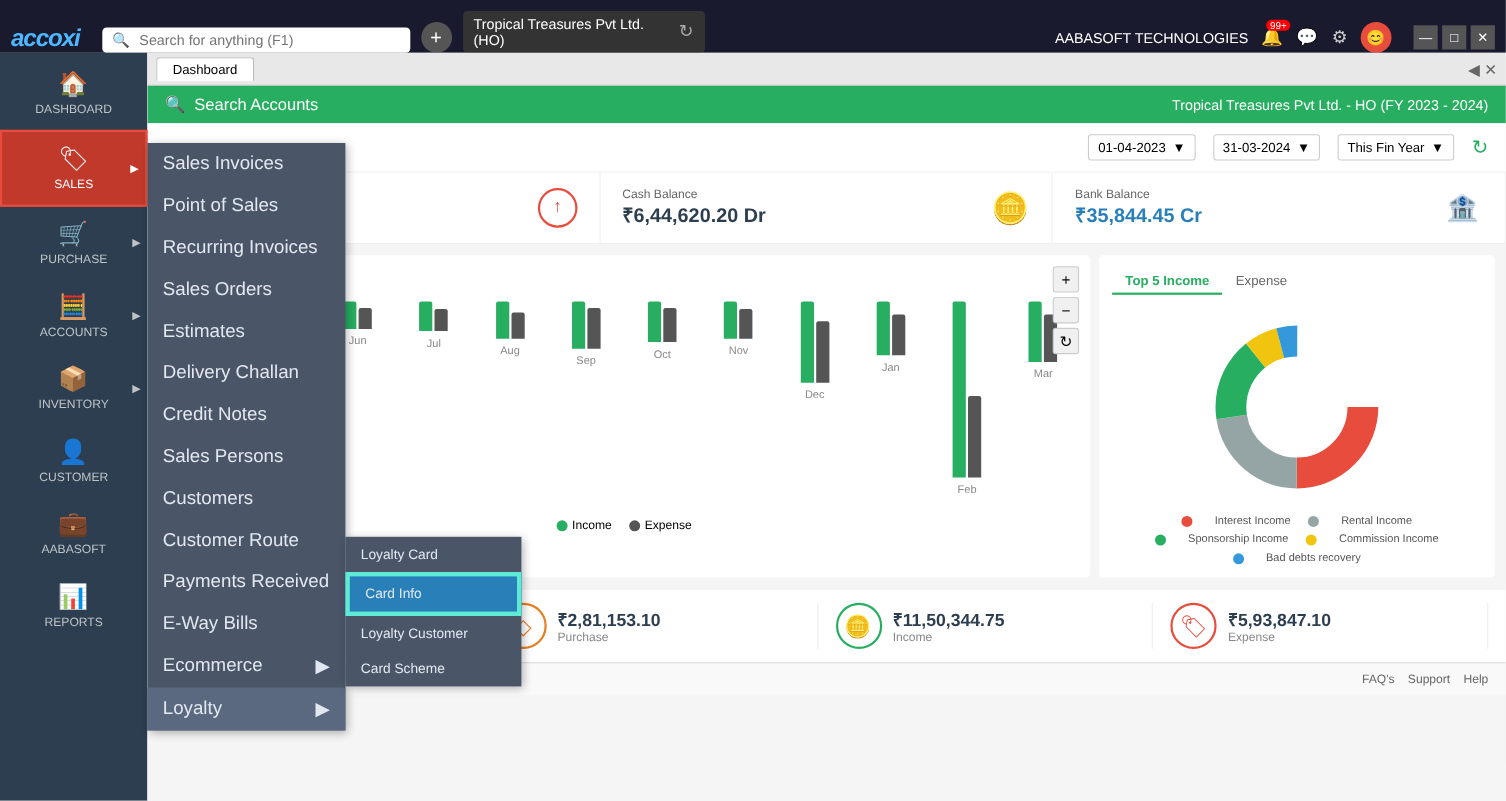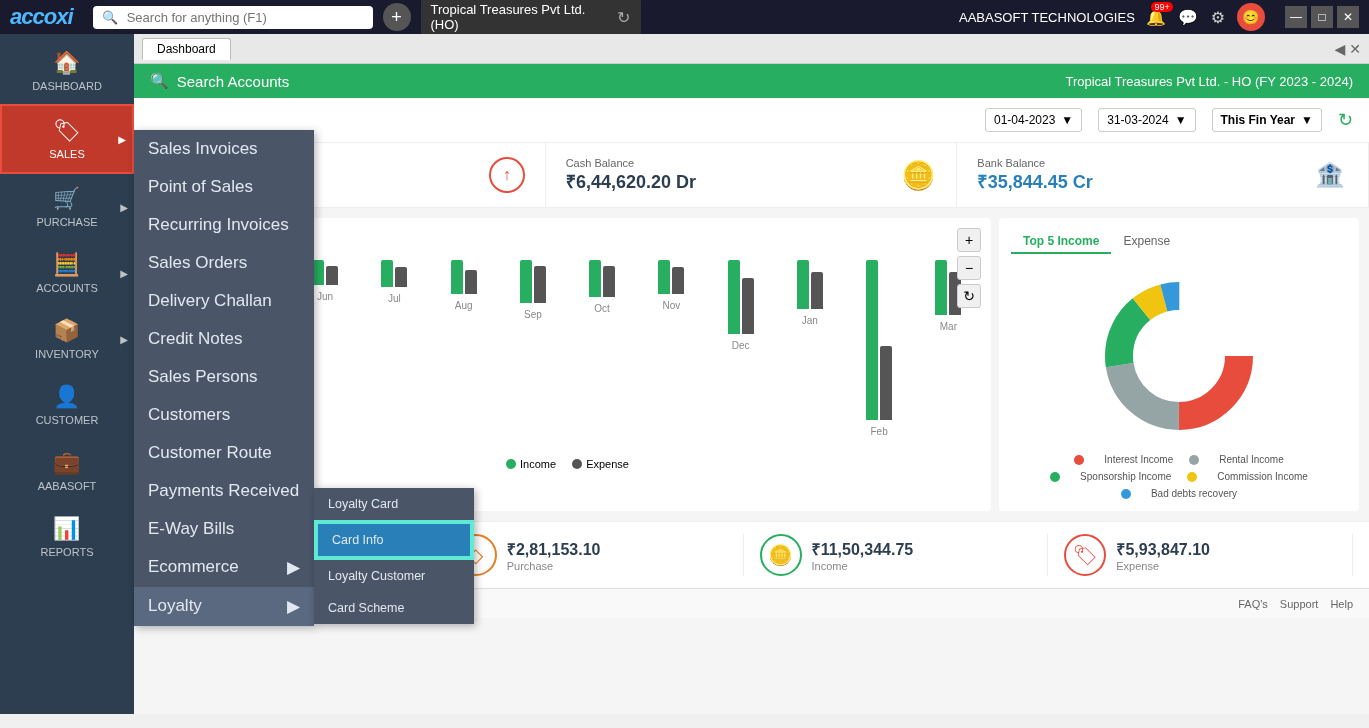--- a/index.html
+++ b/index.html
@@ -1,20 +1,20 @@
 <!DOCTYPE html>
 <html><head>
   <meta charset="utf-8">
   <style>
     * { box-sizing: border-box; margin: 0; padding: 0; }
     body { font-family: 'Segoe UI', Arial, sans-serif; font-size: 13px; background: #f0f0f0; overflow: hidden; width: 1369px; height: 728px; }
 
     
     .top-bar {
-      display: flex; align-items: center; background: #1a1a2e; height: 34px; padding: 0 10px; gap: 10px;
+      display: flex; align-items: flex-end; background: #1a1a2e; height: 48px; padding: 0 10px; gap: 10px;
     }
     .logo { color: #4db8ff; font-size: 22px; font-weight: bold; font-style: italic; letter-spacing: -1px; margin-right: 10px; }
     .search-bar {
       display: flex; align-items: center; background: white; border-radius: 4px; padding: 4px 10px; flex: 0 0 280px; gap: 8px;
     }
     .search-bar input { border: none; outline: none; font-size: 13px; width: 220px; }
     .search-icon-top { color: #888; }
     .add-btn { background: #555; color: white; border: none; border-radius: 50%; width: 28px; height: 28px; font-size: 18px; cursor: pointer; display: flex; align-items: center; justify-content: center; }
     .company-selector { display: flex; align-items: center; background: #333; color: white; border-radius: 4px; padding: 4px 10px; gap: 8px; flex: 0 0 220px; }
     .refresh-btn { color: #aaa; font-size: 16px; cursor: pointer; }
@@ -49,21 +49,21 @@
     
     .green-header { background: #27ae60; color: white; padding: 8px 16px; display: flex; align-items: center; justify-content: space-between; }
     .search-accounts { display: flex; align-items: center; gap: 8px; font-size: 15px; }
 
     
     .dashboard-body { flex: 1; overflow-y: auto; padding: 0; }
 
     
     .metrics-bar { display: flex; align-items: center; gap: 16px; padding: 10px 16px; background: white; border-bottom: 1px solid #eee; }
     .date-input { border: 1px solid #ccc; border-radius: 3px; padding: 4px 8px; font-size: 12px; display: flex; align-items: center; gap: 6px; background: white; }
-    .fin-year-select { border: 1px solid #ccc; border-radius: 3px; padding: 4px 8px; font-size: 12px; display: flex; align-items: center; gap: 6px; font-weight: bold; }
+    .fin-year-select { border: 1px solid #ccc; border-radius: 3px; padding: 4px 8px; font-size: 12px; display: flex; align-items: center; gap: 6px; }
     .refresh-icon { color: #27ae60; font-size: 18px; cursor: pointer; }
 
     
     .cards-row { display: flex; gap: 0; background: white; border-bottom: 1px solid #eee; }
     .card { flex: 1; display: flex; align-items: center; gap: 12px; padding: 14px 20px; border-right: 1px solid #eee; }
     .card-label { font-size: 11px; color: #666; }
     .card-value { font-size: 18px; font-weight: bold; color: #2c3e50; }
     .card-value.red { color: #e74c3c; }
     .card-value.blue { color: #2980b9; }
     .card-indicator { width: 36px; height: 36px; border-radius: 50%; display: flex; align-items: center; justify-content: center; font-size: 16px; margin-left: auto; }
@@ -455,20 +455,23 @@
   <div class="sales-menu-item">
     <span>Point of Sales</span>
   </div>
   <div class="sales-menu-item">
     <span>Recurring Invoices</span>
   </div>
   <div class="sales-menu-item">
     <span>Sales Orders</span>
   </div>
   <div class="sales-menu-item">
+    <span>Estimates</span>
+  </div>
+  <div class="sales-menu-item">
     <span>Delivery Challan</span>
   </div>
   <div class="sales-menu-item">
     <span>Credit Notes</span>
   </div>
   <div class="sales-menu-item">
     <span>Sales Persons</span>
   </div>
   <div class="sales-menu-item">
     <span>Customers</span>

